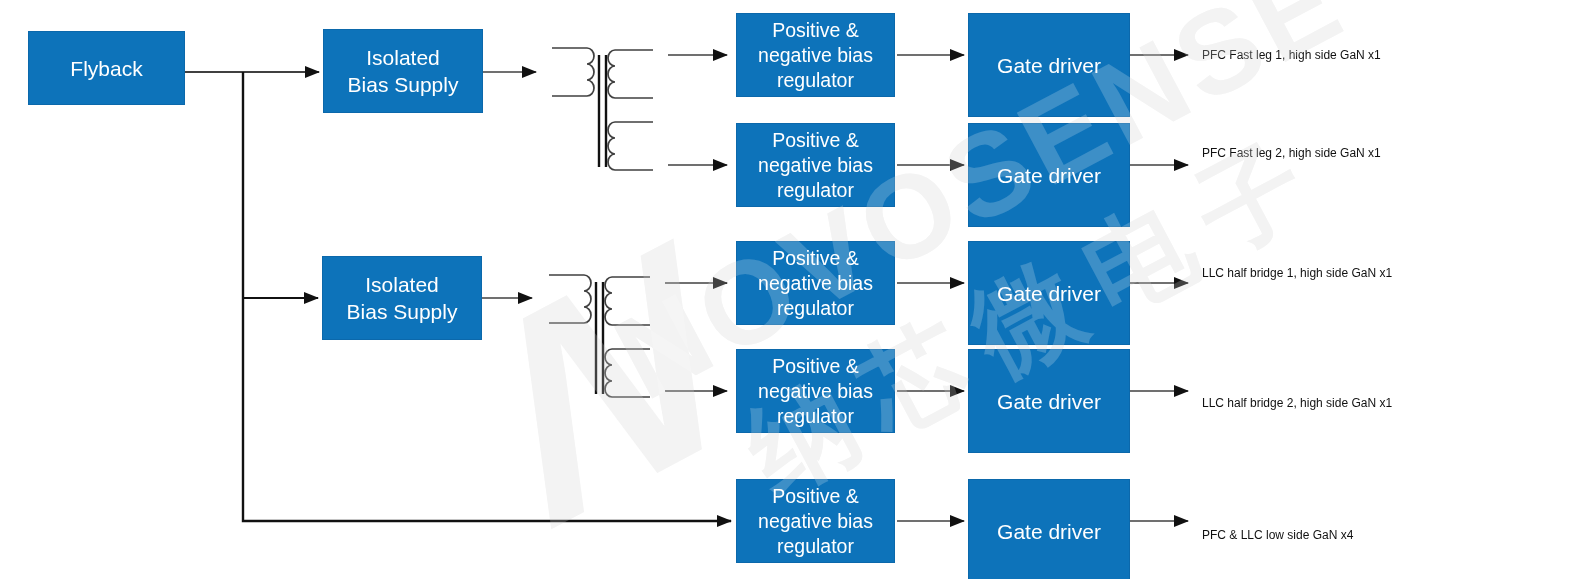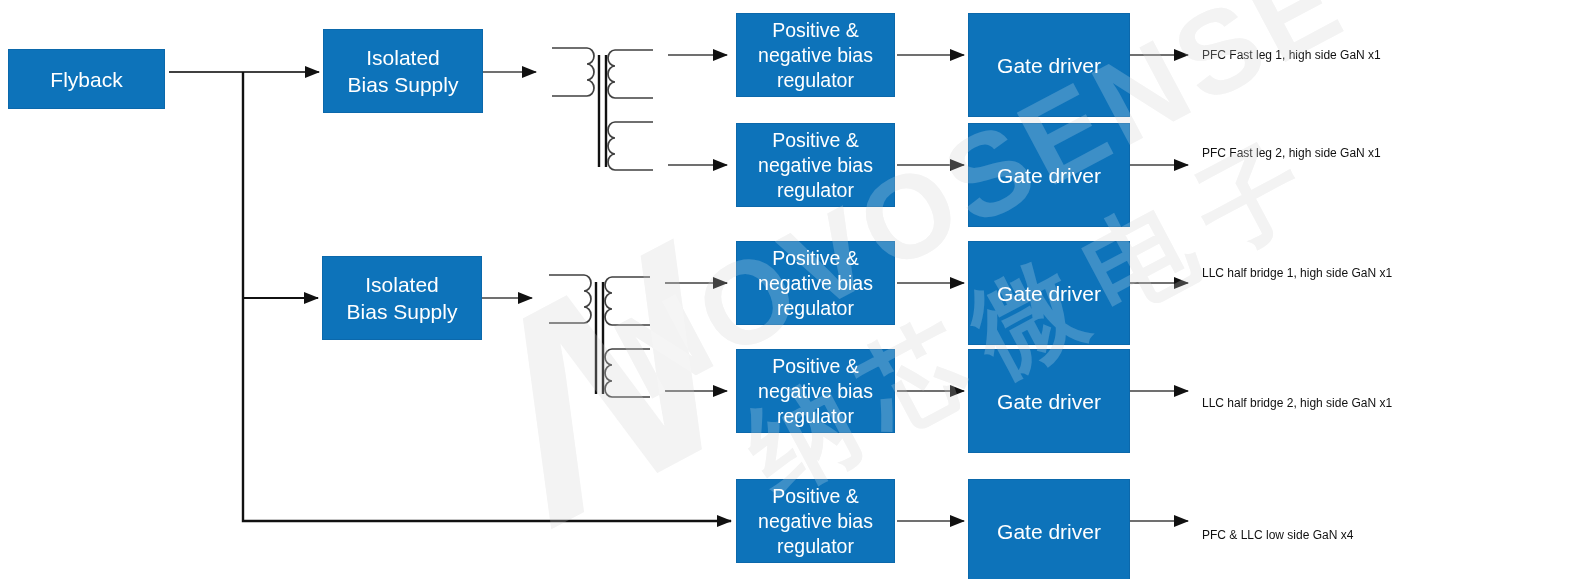--- a/index.html
+++ b/index.html
@@ -24,21 +24,21 @@
     text-align:center;
     z-index:2;
   }
   .block .bl-label {
     white-space:pre-line;
     font-size:20px;
     line-height:26px;
   }
   .big-label .bl-label { font-size:21px; line-height:27px; }
 
-  #flyback  { left:8px;  top:31px;  width:157px; height:60px;margin-top:18px; }
+  #flyback  { left:28px;  top:31px;  width:157px; height:74px; }
   #ibs1     { left:323px; top:29px;  width:160px; height:84px; }
   #ibs2     { left:322px; top:256px; width:160px; height:84px; }
 
   .reg  { left:736px; width:159px; height:84px; }
   .gate { left:968px; width:162px; height:104px; }
   .r1 { top:13px; }
   .r2 { top:123px; }
   .r3 { top:241px; }
   .r4 { top:349px; }
   .r5 { top:479px; }

